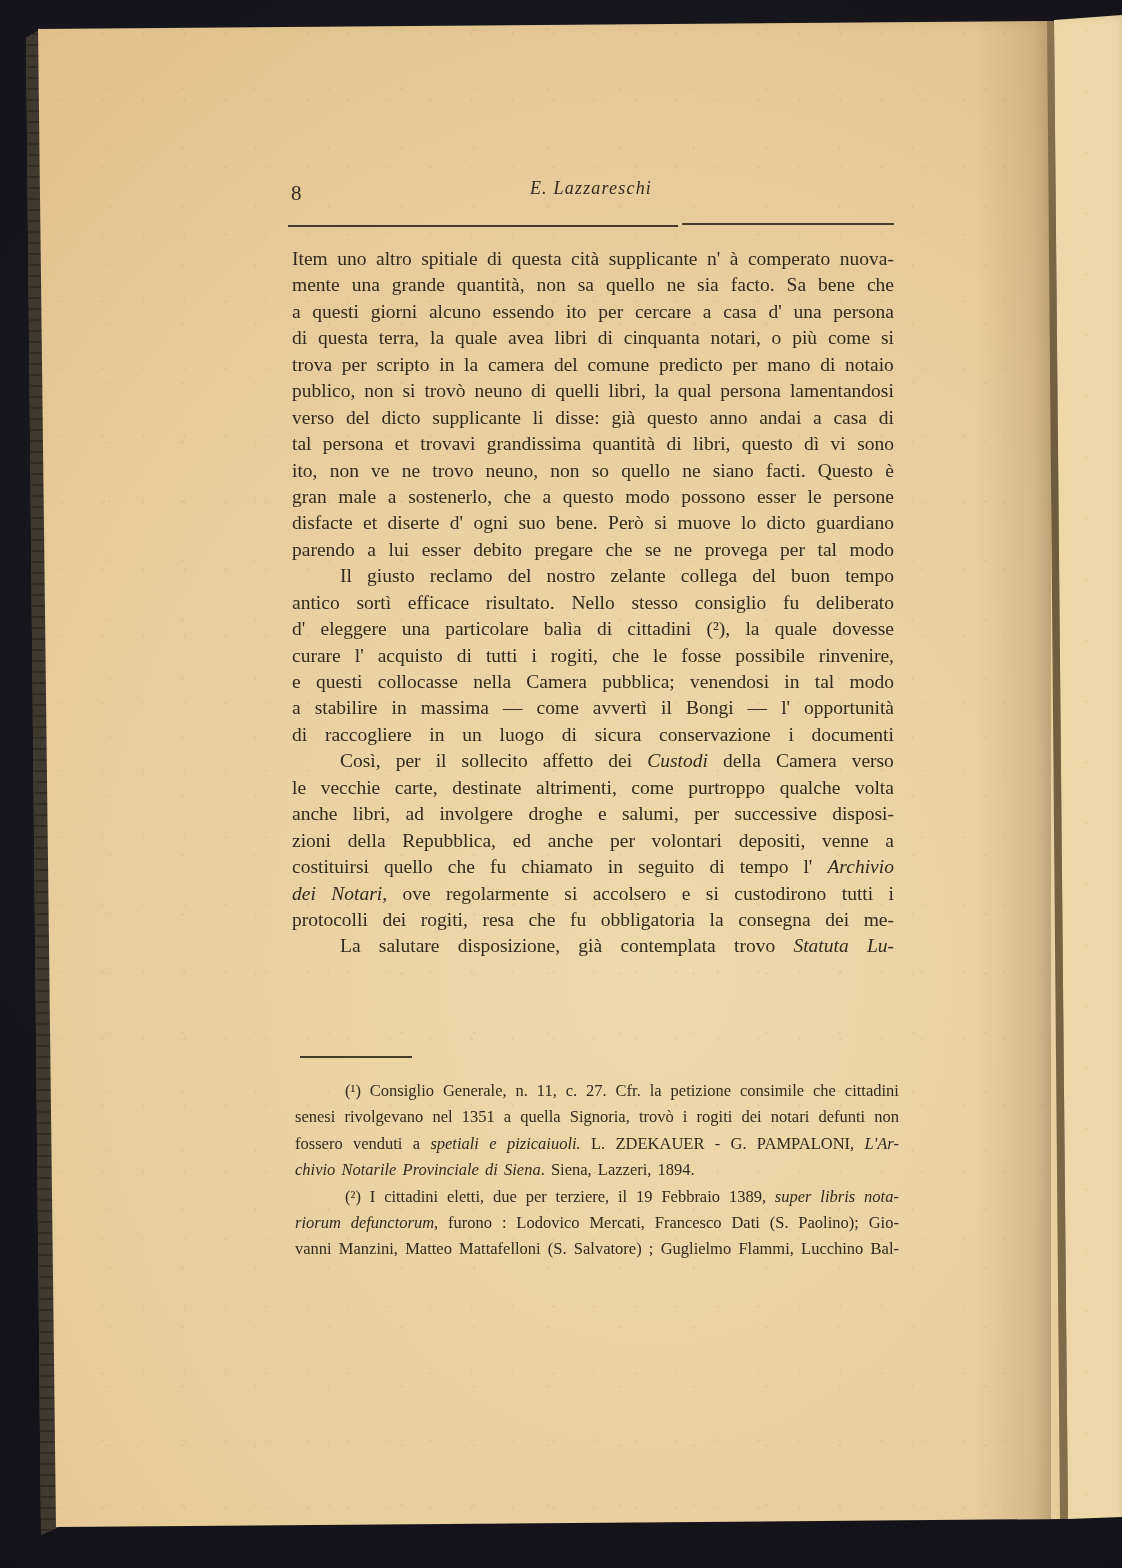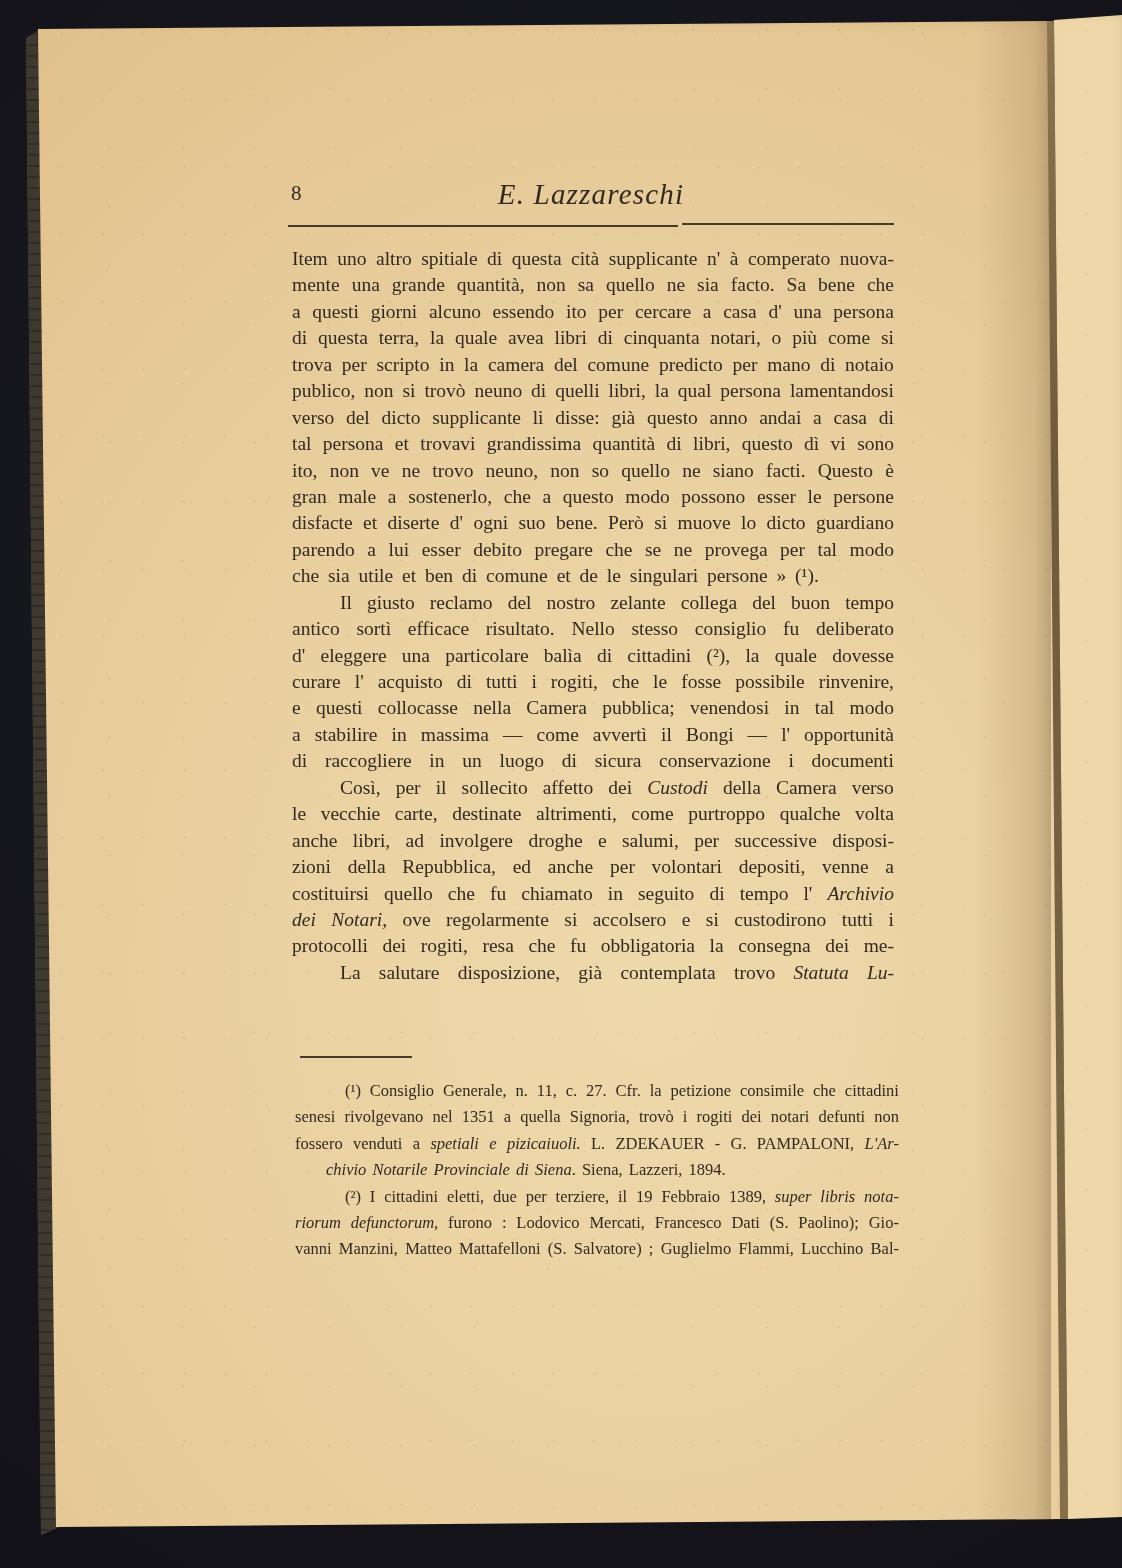--- a/index.html
+++ b/index.html
@@ -49,36 +49,36 @@
       radial-gradient(circle, rgba(146,108,58,.09) 0 1px, transparent 1.4px),
       linear-gradient(to right,#c3a171 0px,#ddbd8c 14px,#e9d09f 45px,#eed7a8 100%);
     background-size:53px 61px,100% 100%;
     box-shadow:inset 0 16px 18px -12px rgba(45,30,14,.5);
   }
 
   
   .content{position:absolute;inset:0;color:#322a20;}
   .pagenum{position:absolute;left:291px;top:181px;font-size:21px;}
   .runhead{position:absolute;left:288px;top:178px;width:606px;text-align:center;
-    font-style:italic;font-size:29px;letter-spacing:1.2px;}
+    font-style:italic;font-size:18px;letter-spacing:1.2px;}
   .rule{position:absolute;height:2px;background:#463a2b;}
   .rule1{left:288px;top:225px;width:390px;}
   .rule2{left:682px;top:223px;width:212px;}
 
   .textblock{position:absolute;}
   .bodytext{left:292px;top:246px;width:602px;font-size:19.5px;}
   .fntext{left:295px;top:1078px;width:604px;font-size:16.5px;}
 
   .tline{height:26.45px;line-height:26.45px;white-space:nowrap;}
   .fntext .tline{height:26.4px;line-height:26.4px;}
   .tline.just{display:flex;justify-content:space-between;align-items:baseline;}
   .bodytext .tline.ind{padding-left:48px;}
   .fntext .tline.ind{padding-left:50px;}
   .bodytext .tline:not(.just){word-spacing:4px;}
-  .fntext .tline:not(.just){word-spacing:2px;margin-left:31px;}
+  .fntext .tline:not(.just){word-spacing:2px;}
   .i{font-style:italic;}
 
   .fnsep{position:absolute;left:300px;top:1056px;width:112px;height:2px;background:#463a2b;}
 </style>
 </head>
 <body>
 
 <div class="scene">
   <div class="layer edge-strip"></div>
 
@@ -262,21 +262,20 @@
             <span>debito</span>
             <span>pregare</span>
             <span>che</span>
             <span>se</span>
             <span>ne</span>
             <span>provega</span>
             <span>per</span>
             <span>tal</span>
             <span>modo</span>
           </div>
-          <div class="tline"><span>che sia utile et ben di comune et de le singulari persone » (¹).</span></div>
           <div class="tline just ind">
             <span>Il</span>
             <span>giusto</span>
             <span>reclamo</span>
             <span>del</span>
             <span>nostro</span>
             <span>zelante</span>
             <span>collega</span>
             <span>del</span>
             <span>buon</span>

